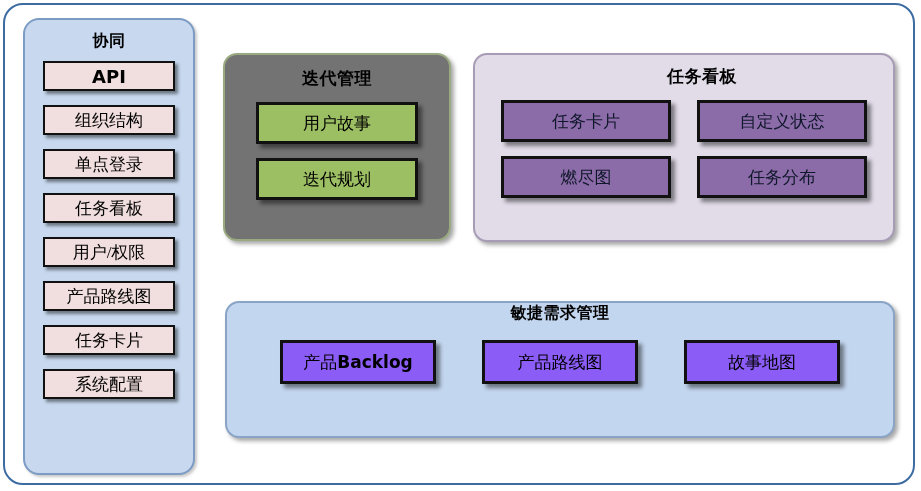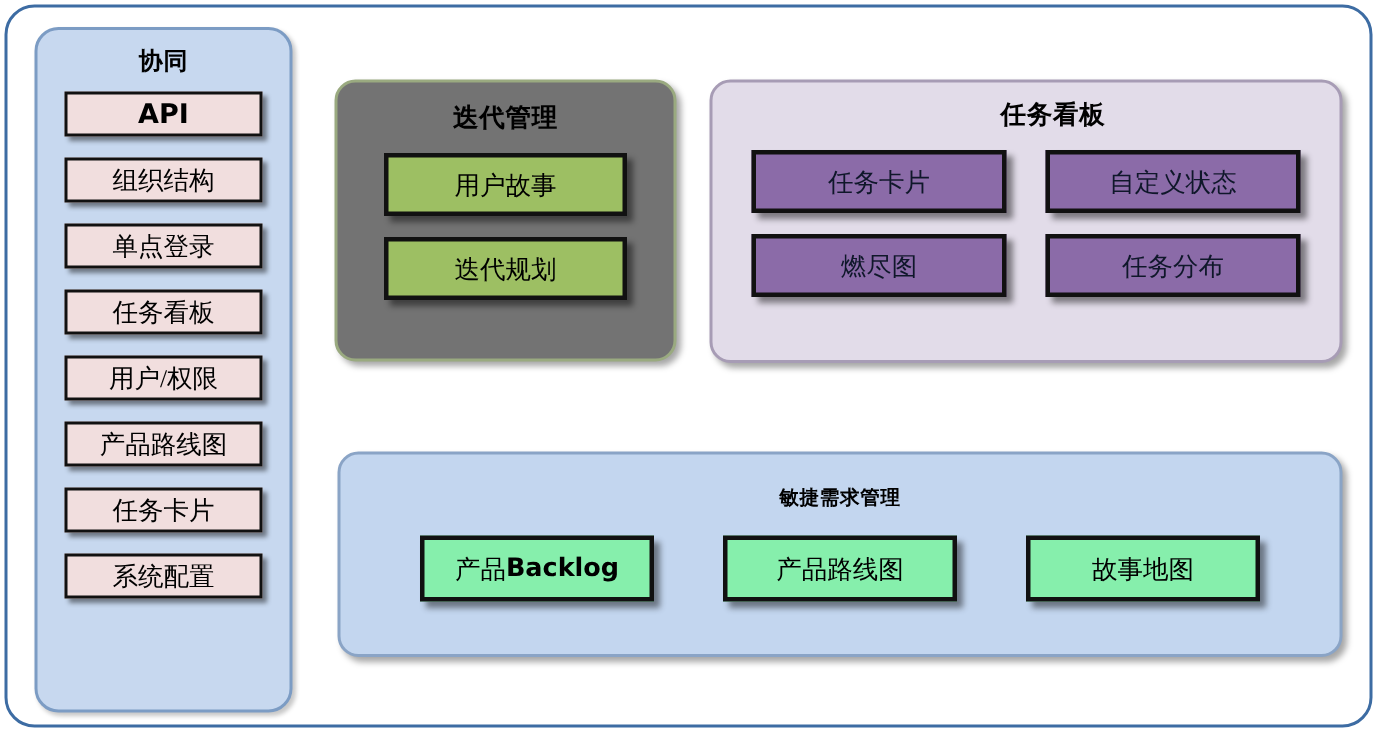--- a/index.html
+++ b/index.html
@@ -148,33 +148,32 @@
   
   #agile-panel {
     left: 220px;
     top: 296px;
     width: 670px;
     height: 137px;
     background: #c3d6ef;
     border: 2px solid #8aa4c6;
   }
   #agile-panel .panel-title {
-    font-size: 13px;
-    margin-top: 20px;
+    font-size: 16px;
     margin-bottom: 16px;
   }
   .blue-row {
     display: flex;
     justify-content: space-around;
     padding: 0 30px;
   }
   .blue-box {
     width: 156px;
     height: 44px;
-    background: #86efac;
+    background: #8b5cf6;
     border: 3px solid #111111;
     box-sizing: border-box;
     display: flex;
     align-items: center;
     justify-content: center;
     font-size: 17px;
     color: #000;
     box-shadow: 4px 4px 4px rgba(0,0,0,0.45);
   }
   .blue-box.mixed {

